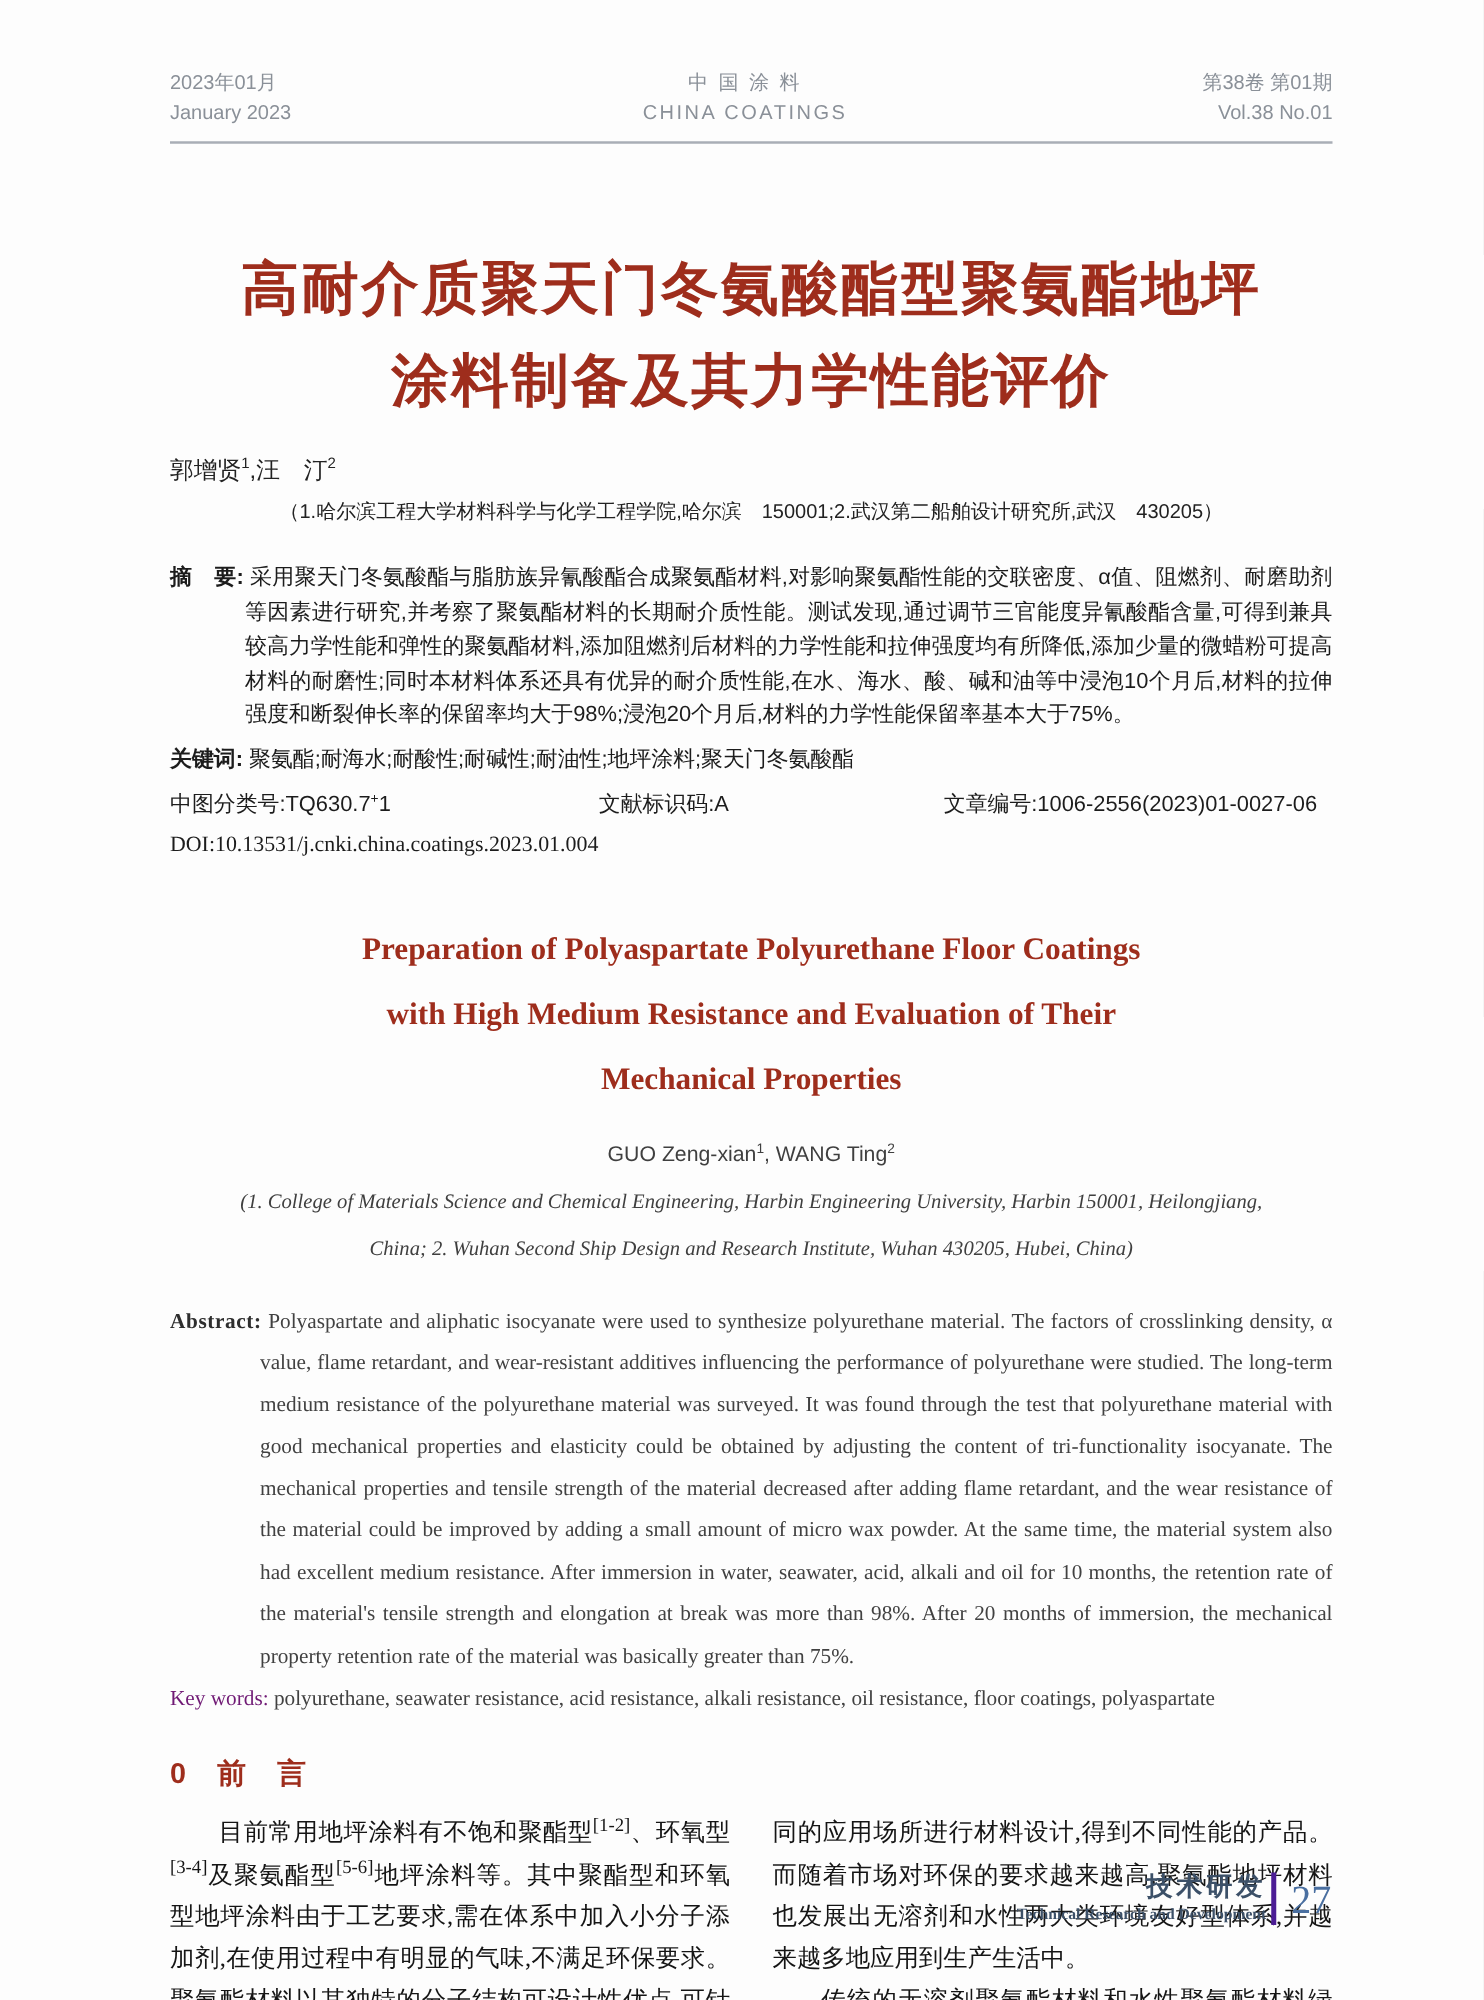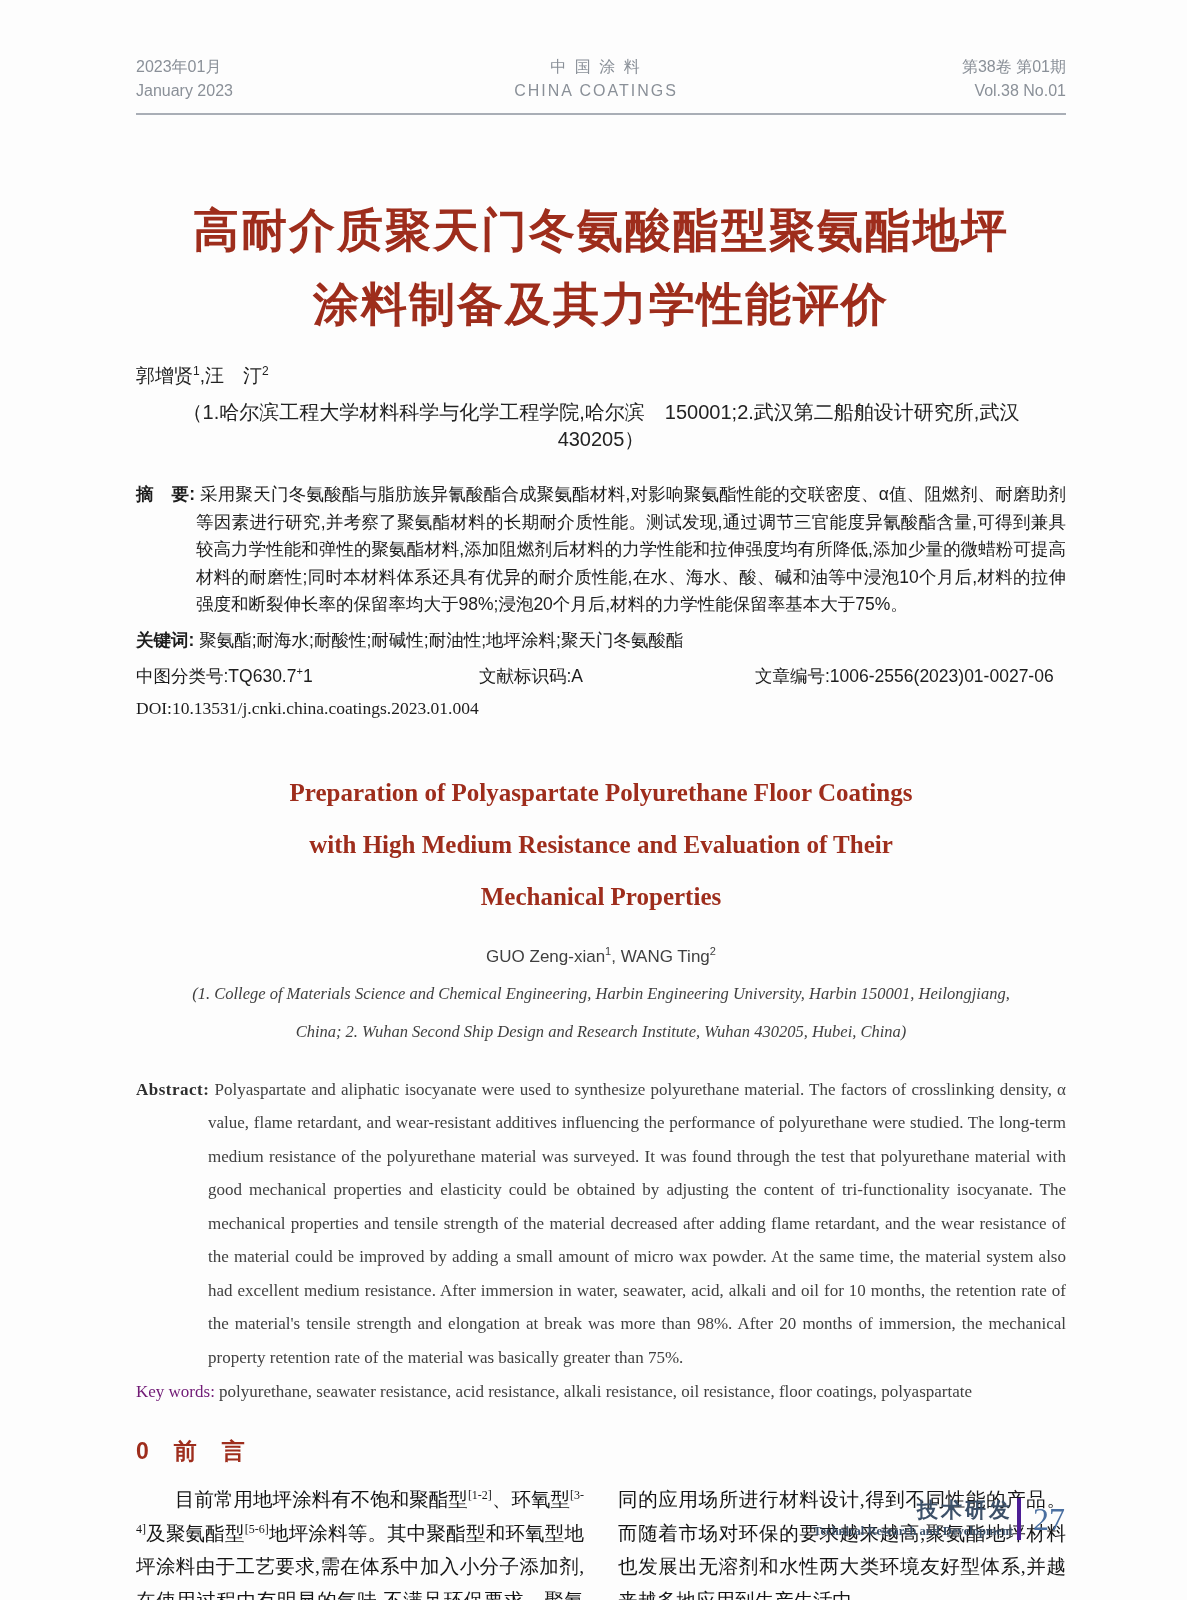--- a/index.html
+++ b/index.html
@@ -22,21 +22,21 @@
   .jheader .c-right { text-align:right; width:230px; }
 
   
   .zh-title {
     margin-top:78px; text-align:center; color:#9e2d1c; font-weight:bold;
     font-size:46px; line-height:74px; letter-spacing:2px; white-space:pre-line;
     font-family:"Liberation Sans", sans-serif;
   }
   .zh-authors { margin-top:22px; text-align:left; font-size:19px; color:#222; }
   .zh-authors sup { font-size:12px; }
-  .zh-affil { margin-top:10px; text-align:center; font-size:20px; color:#222; }
+  .zh-affil { margin-top:10px; text-align:center; font-size:16px; color:#222; }
 
   
   .zh-abstract {
     margin-top:28px; font-size:17.5px; line-height:27.5px; text-align:justify;
     padding-left:60px; text-indent:-60px; color:#1c1c1c;
   }
   .zh-abstract .lbl { font-weight:bold; }
   .zh-keywords { margin-top:8px; font-size:17.5px; line-height:27px; }
   .zh-keywords .lbl { font-weight:bold; }
   .zh-clc { margin-top:10px; display:grid; grid-template-columns:343px 276px auto; font-size:17.5px; }
@@ -68,21 +68,21 @@
 
   
   .section-head {
     margin-top:34px; color:#9e2d1c; font-weight:bold; font-size:23px; letter-spacing:1px;
   }
   .columns { margin-top:16px; display:flex; gap:34px; }
   .colm { flex:1; font-family:"Liberation Serif", serif; font-size:19.5px; line-height:33.5px;
           text-align:justify; color:#151515; }
   .colm p { margin:0; }
   .colm p.indent { text-indent:2em; }
-  .colm sup { font-size:12px; }
+  .colm sup { font-size:15px; }
 
   
   .page-footer {
     position:absolute; right:122px; top:1498px;
     display:flex; align-items:center; gap:12px;
   }
   .pf-labels { text-align:right; color:#3c5068; border-right:4px solid #4c1d95; padding-right:4px; }
   .pf-zh { font-weight:bold; font-size:21px; letter-spacing:3px; line-height:24px; }
   .pf-en { font-family:"Liberation Serif", serif; font-weight:bold; font-size:12.5px; line-height:18px; }
   .pf-num { font-family:"Liberation Serif", serif; font-size:32px; color:#4a6fa0; }

